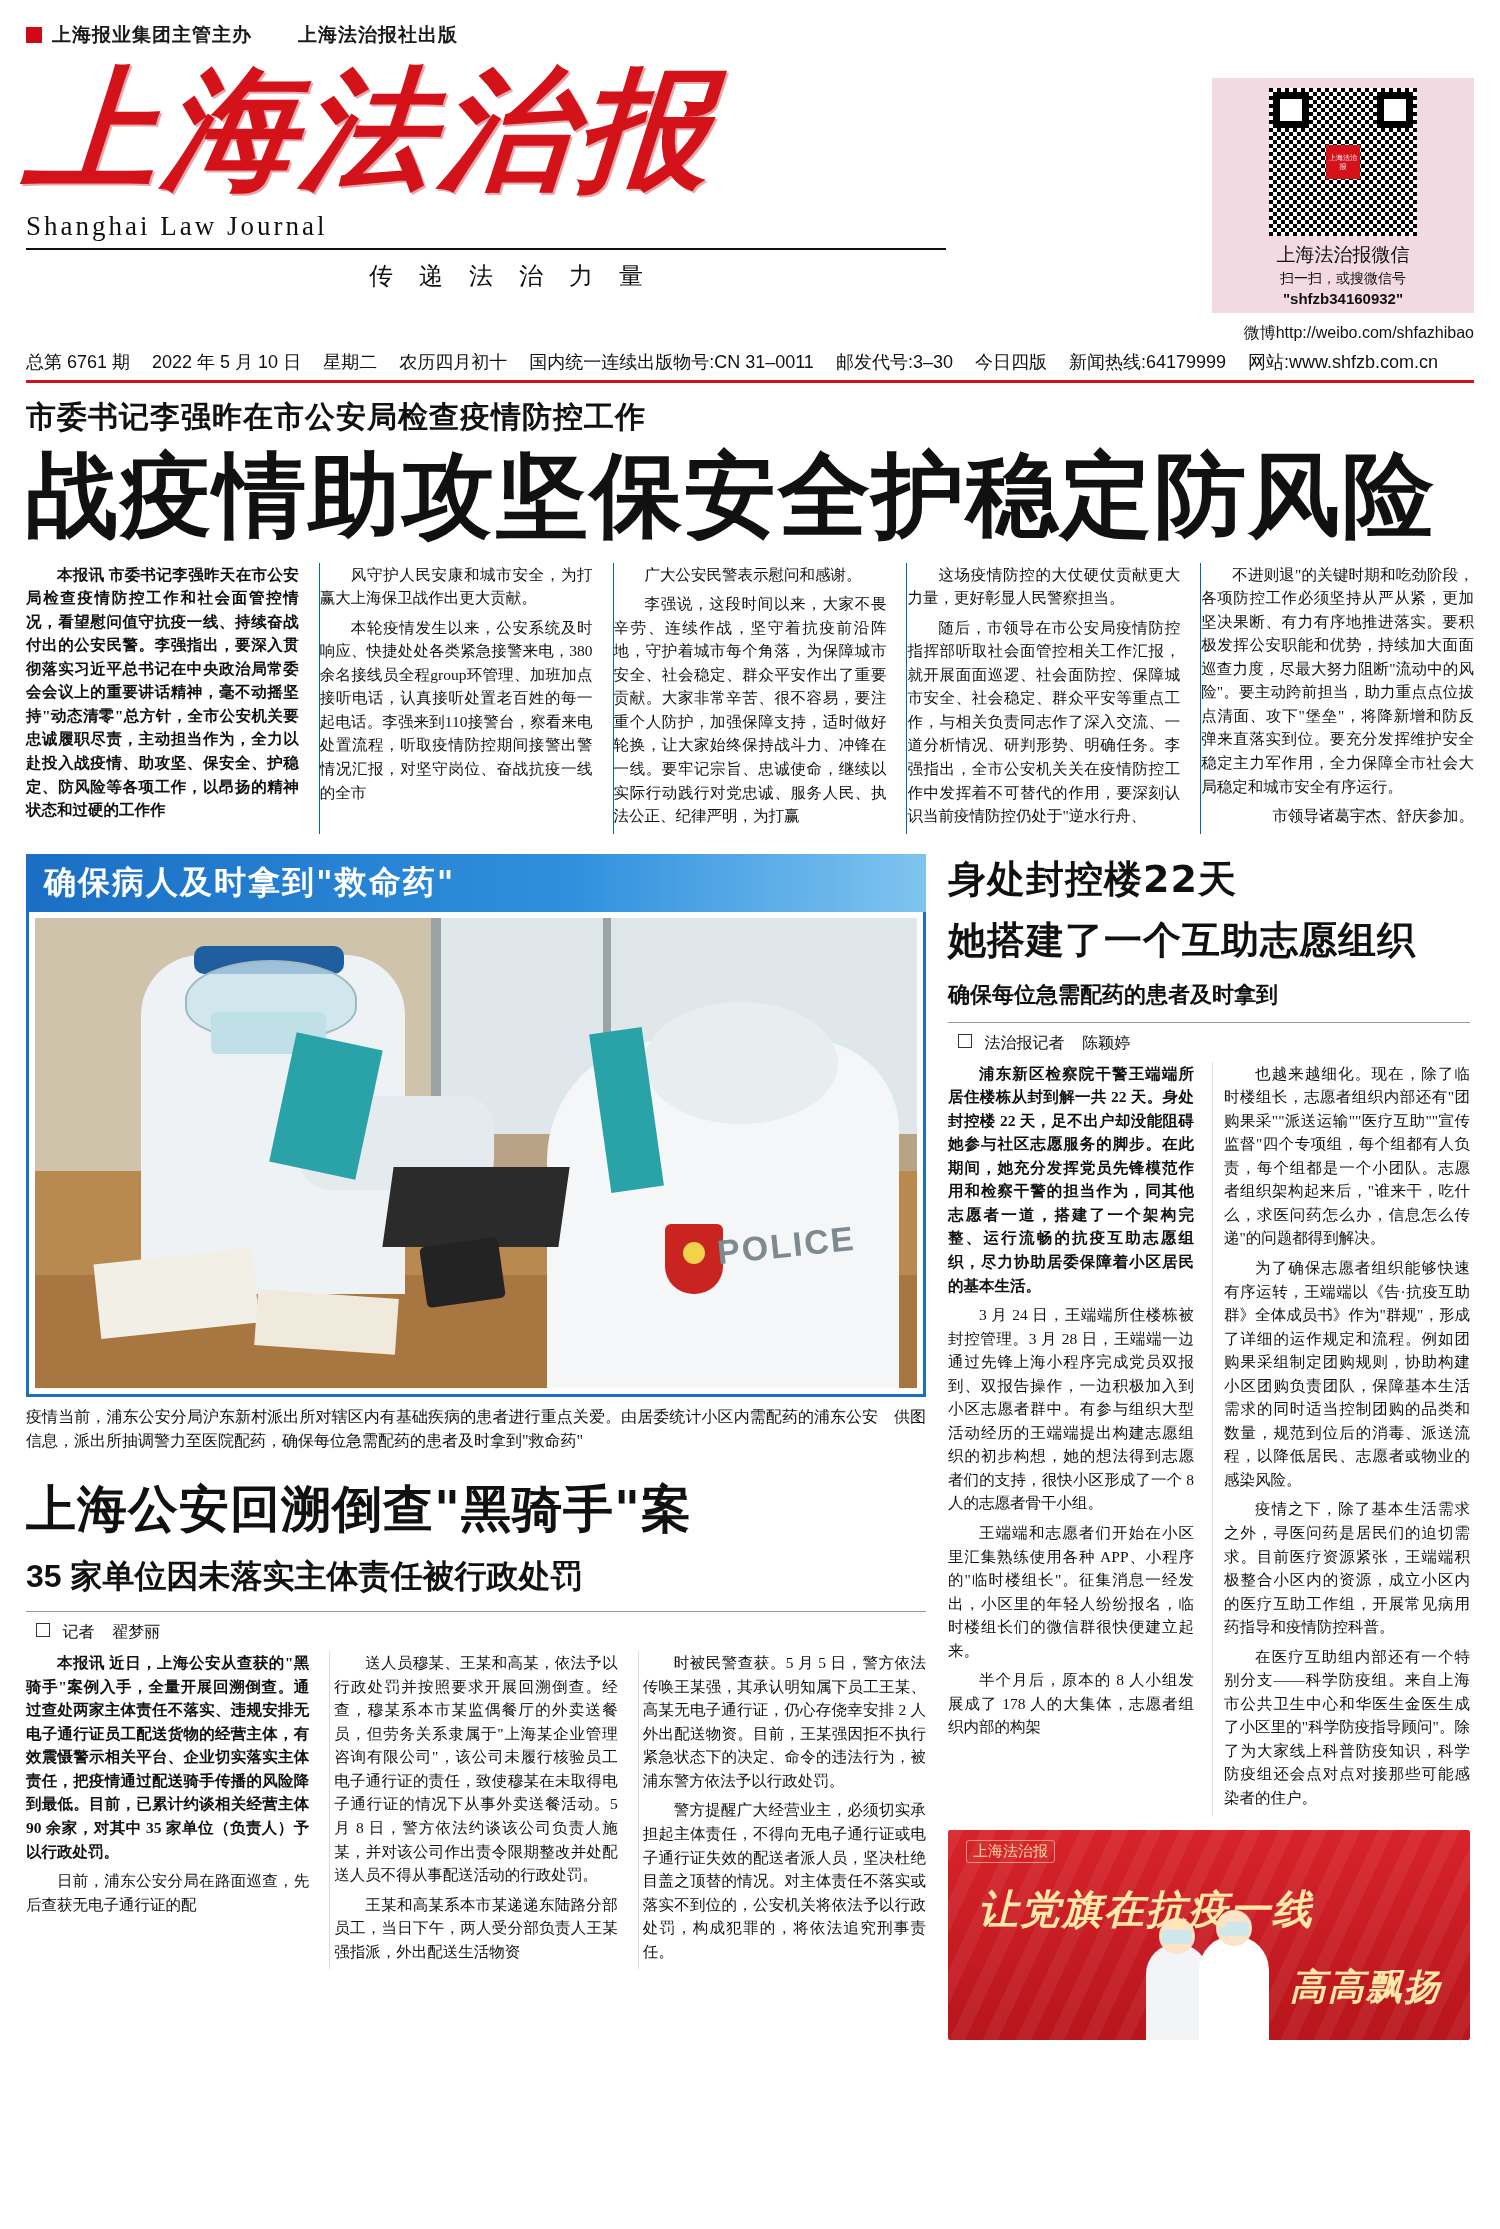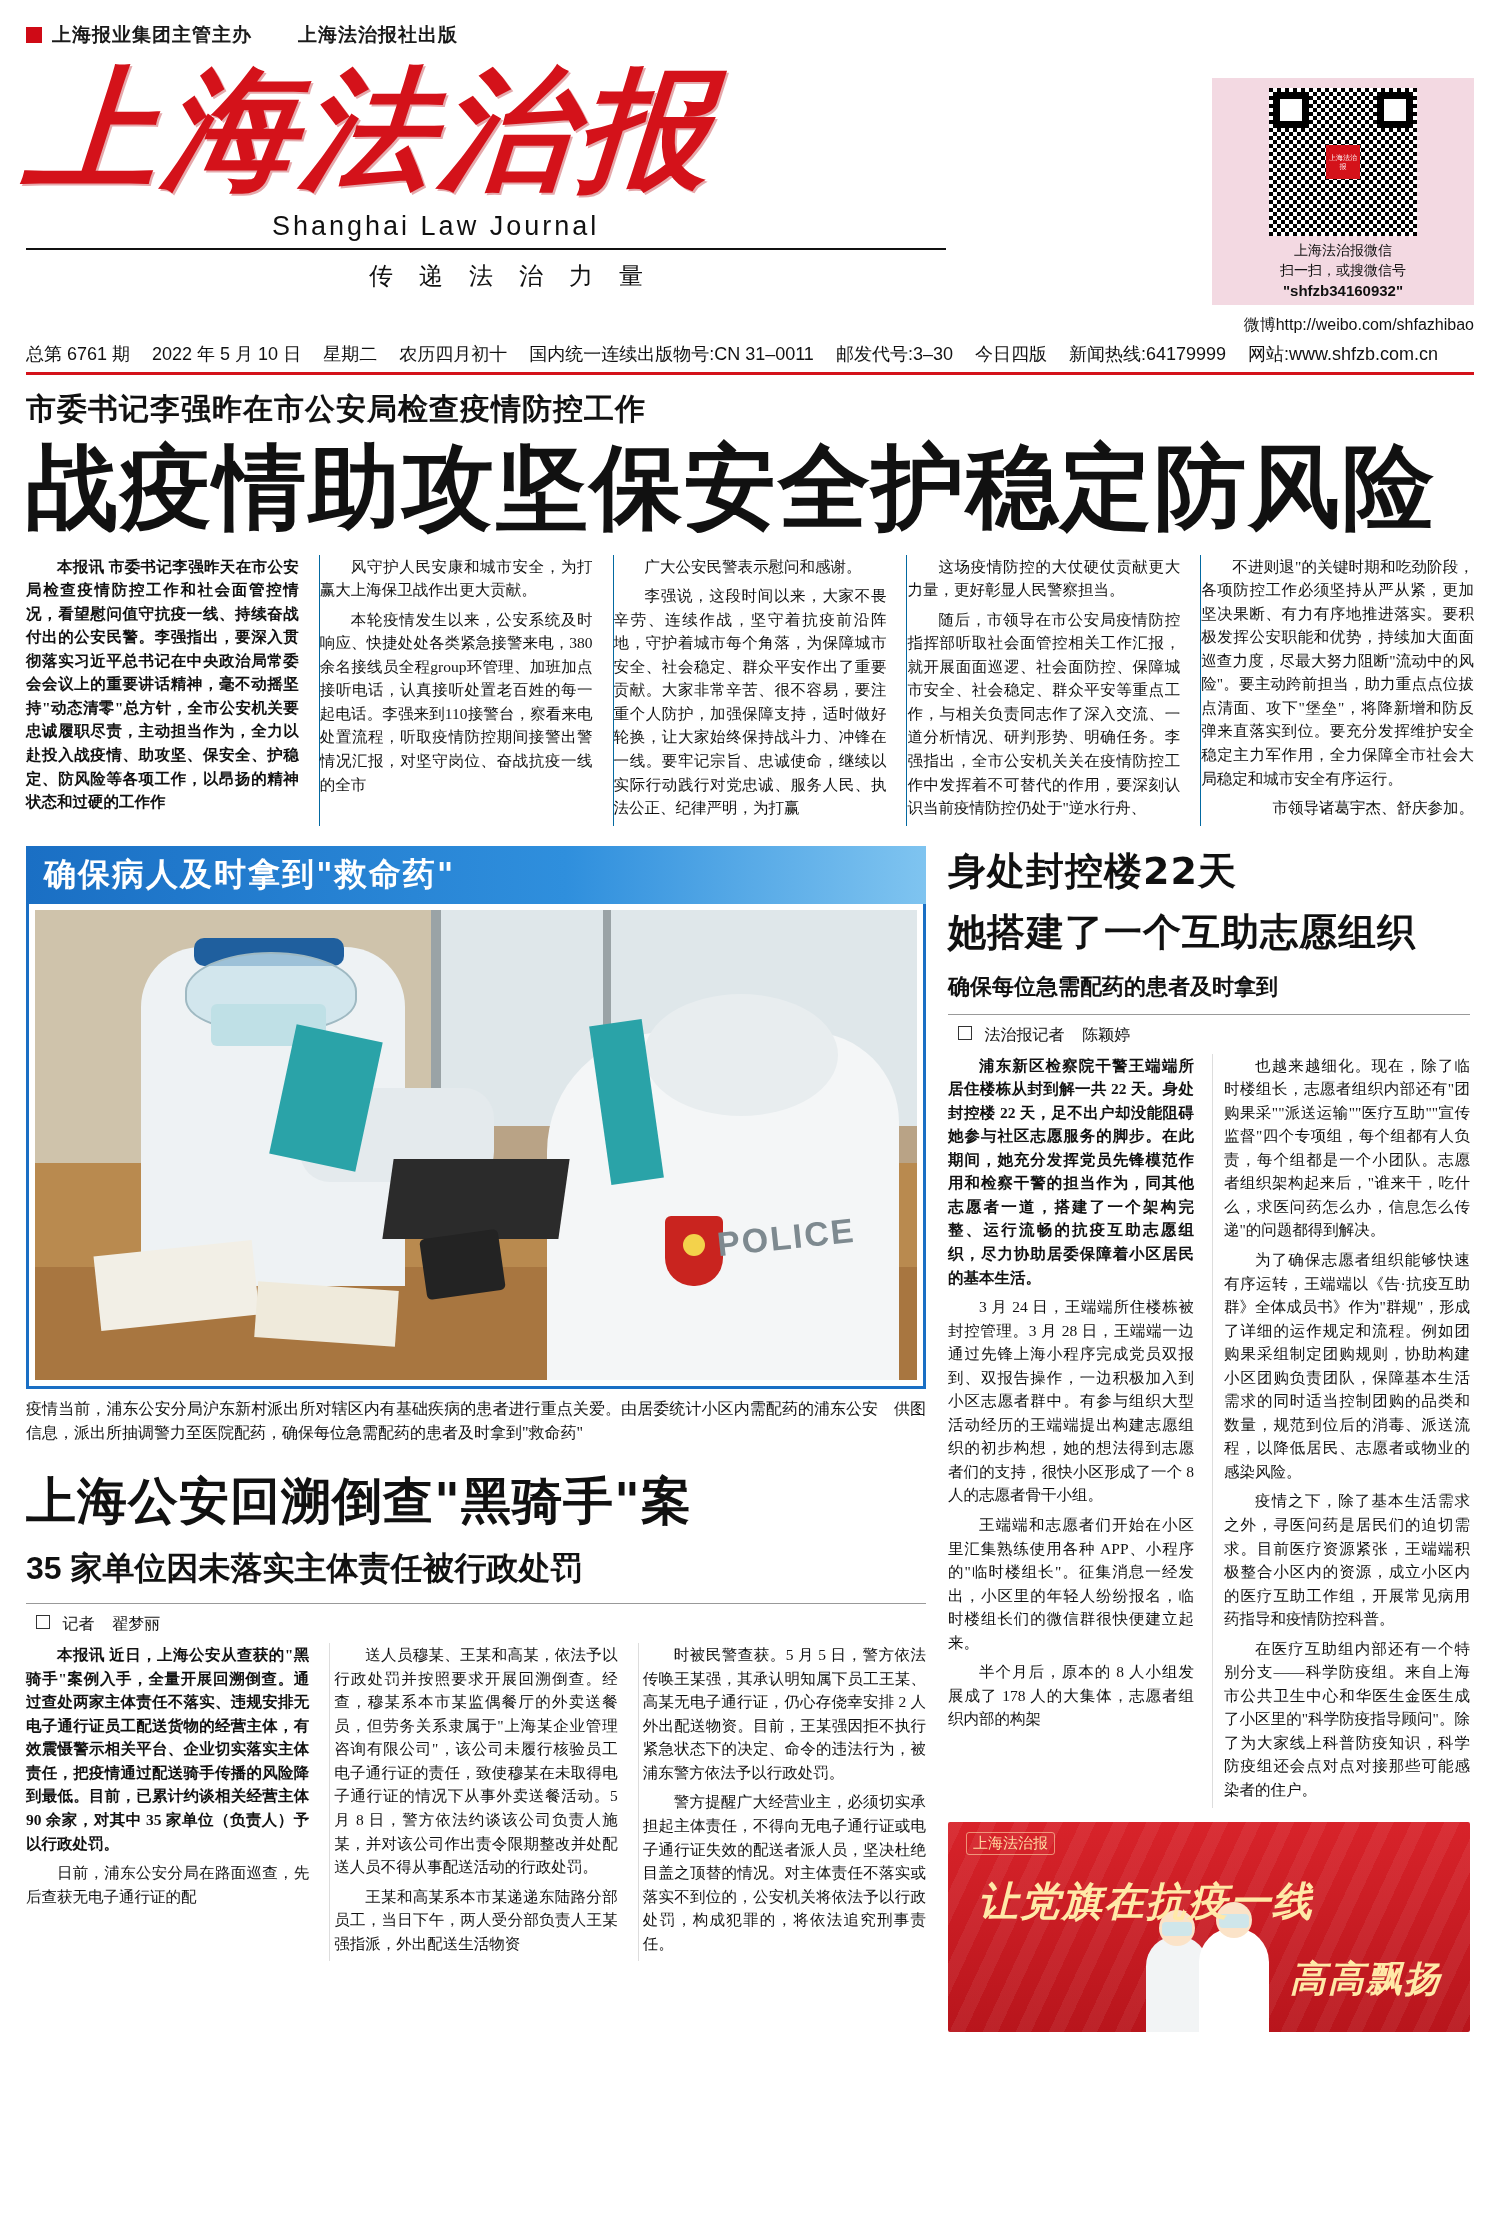--- a/index.html
+++ b/index.html
@@ -60,26 +60,25 @@
     line-height: 1.05;
     color: #d4121a;
     letter-spacing: 6px;
     font-style: italic;
     text-shadow: 2px 2px 0 rgba(180,10,16,.35);
     white-space: nowrap;
     margin: 8px 0 0 0;
     transform: skewX(-4deg);
   }
   .mast-sub-en {
-    font-family: Liberation Sans, sans-serif;
+    font-family: Liberation Serif, serif;
     font-size: 27px;
     letter-spacing: 3px;
     color: #111;
     margin-top: 12px;
-    margin-left: 246px;
     font-weight: normal;
   }
   .mast-rule {
     border: none;
     border-top: 2px solid #111;
     margin: 6px 0 0 0;
     width: 920px;
   }
   .mast-slogan {
     font-size: 24px;
@@ -128,21 +127,21 @@
     transform:translate(-50%,-50%);
     width:34px;height:34px;
     background:#d4121a;
     color:#fff;
     font-size:7px;
     line-height:9px;
     font-family:"Liberation Sans",sans-serif;
     display:flex;align-items:center;justify-content:center;
     text-align:center;
   }
-  .qr-cap1 { font-size: 14px; margin-top: 6px; font-family:"Liberation Sans",sans-serif;}
+  .qr-cap1 { font-size: 19px; margin-top: 6px; font-family:"Liberation Sans",sans-serif;}
   .qr-cap2 { font-size: 14px; margin-top: 2px; font-family:"Liberation Sans",sans-serif;}
   .qr-cap3 { font-size: 15px; font-weight:bold; margin-top: 2px; font-family:"Liberation Sans",sans-serif;}
   .weibo {
     font-size: 16px;
     margin-top: 10px;
     font-family: "Liberation Sans", sans-serif;
     white-space: nowrap;
     text-align: right;
   }
 

